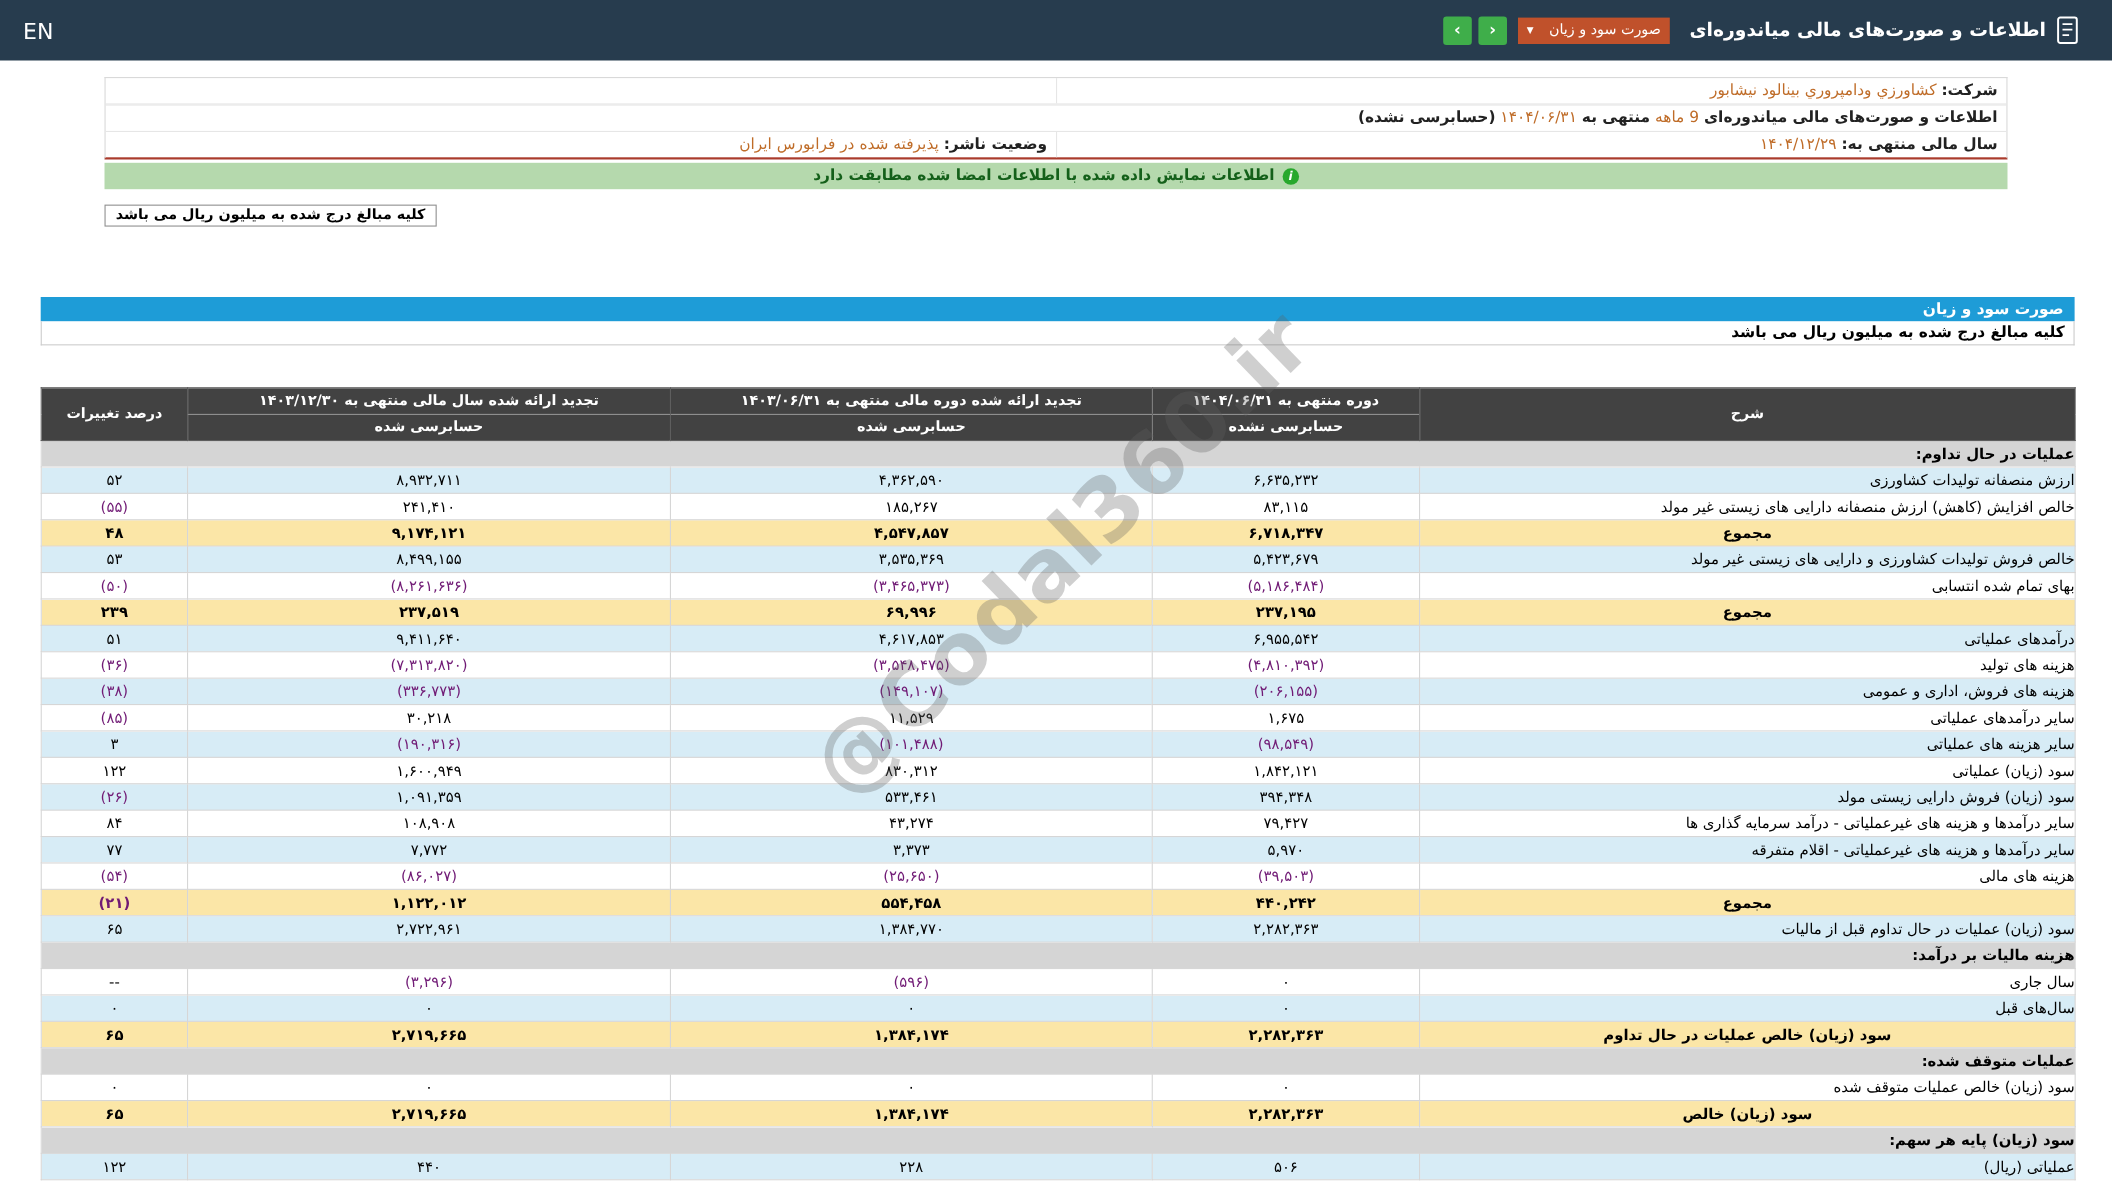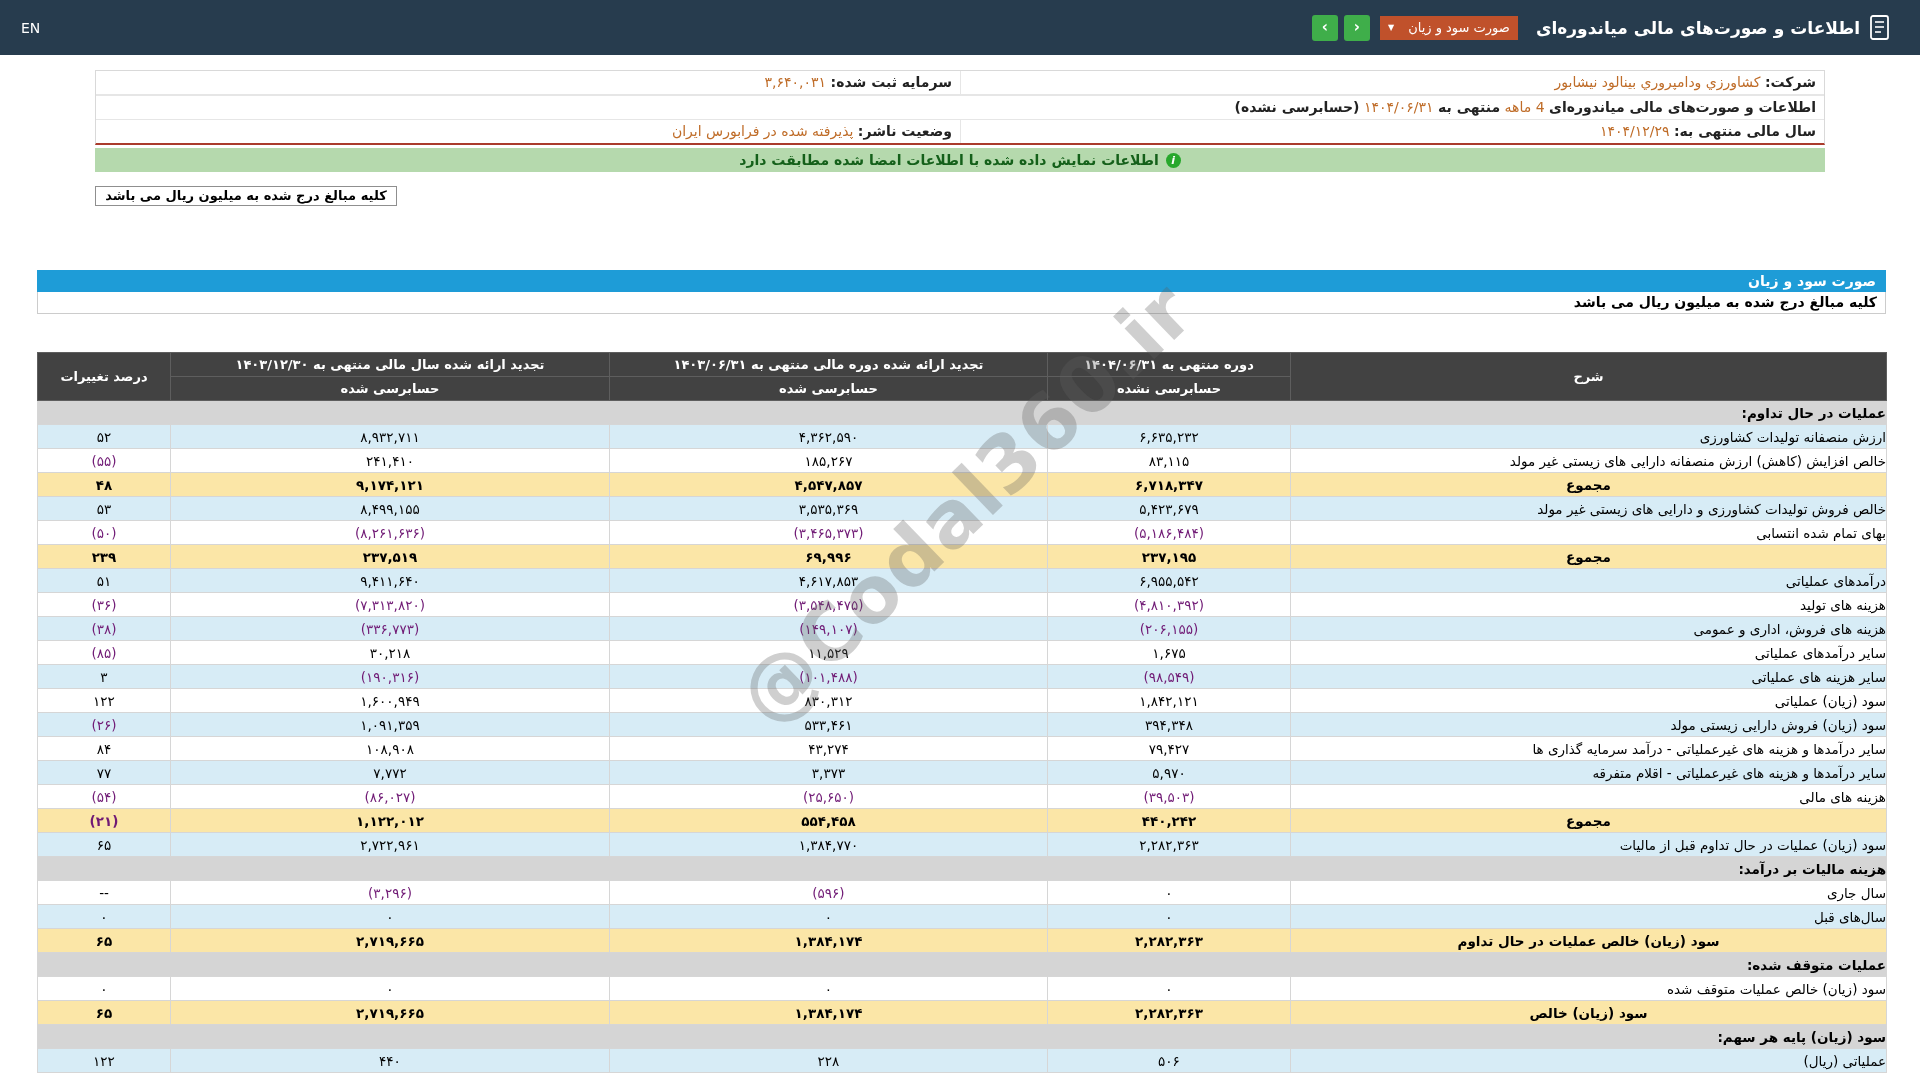--- a/index.html
+++ b/index.html
@@ -11,21 +11,21 @@
     color:#000;
   }
 
   
   .topbar { height:55px; background:#273c4e; }
   .topbar-inner {
     width:1892px; height:100%;
     display:flex; align-items:center;
     padding-left:21px;
   }
-  .en-link { color:#fff; font-size:14px; cursor:pointer; }
+  .en-link { color:#fff; font-size:20px; cursor:pointer; }
   .flex-spacer { flex:1; }
   .nav-btn {
     width:26px; height:26px; margin-left:6px;
     background:#3fae4a; border-radius:3px;
     color:#fff; font-size:15px; font-weight:bold;
     display:flex; align-items:center; justify-content:center;
     cursor:pointer; line-height:1;
   }
   .report-select {
     width:138px; height:24px; margin-left:10px;
@@ -151,26 +151,25 @@
         <line x1="7" y1="13" x2="16" y2="13" stroke="#ffffff" stroke-width="1.6"></line>
         <line x1="7" y1="18" x2="13" y2="18" stroke="#ffffff" stroke-width="1.6"></line>
       </svg>
     </span>
   </div>
 </header>
 
 <section class="info">
     <div class="irow">
       <div class="icell first"><span class="ilabel">شرکت:</span> <span class="ival">کشاورزي ودامپروري بينالود نيشابور</span> </div>
-      <div class="icell"><span class="ilabel">سرمایه ثبت شده:</span> <span class="ival">۳,۶۴۰,۰۳۱</span> </div>
     </div>
     <div class="irow">
     </div>
     <div class="irow">
-      <div class="icell"><span class="ilabel">اطلاعات و صورت‌های مالی میاندوره‌ای</span> <span class="ival">4 ماهه</span> <span class="ilabel">منتهی به</span> <span class="ival">۱۴۰۴/۰۶/۳۱</span> <span class="ilabel">(حسابرسی نشده)</span> </div>
+      <div class="icell"><span class="ilabel">اطلاعات و صورت‌های مالی میاندوره‌ای</span> <span class="ival">9 ماهه</span> <span class="ilabel">منتهی به</span> <span class="ival">۱۴۰۴/۰۶/۳۱</span> <span class="ilabel">(حسابرسی نشده)</span> </div>
     </div>
     <div class="irow">
       <div class="icell first"><span class="ilabel">سال مالی منتهی به:</span> <span class="ival">۱۴۰۴/۱۲/۲۹</span> </div>
       <div class="icell"><span class="ilabel">وضعیت ناشر:</span> <span class="ival">پذيرفته شده در فرابورس ايران</span> </div>
     </div>
   </section>
 
 <div class="banner">
   <span class="info-icon">i</span>
   <span>اطلاعات نمایش داده شده با اطلاعات امضا شده مطابقت دارد</span>

